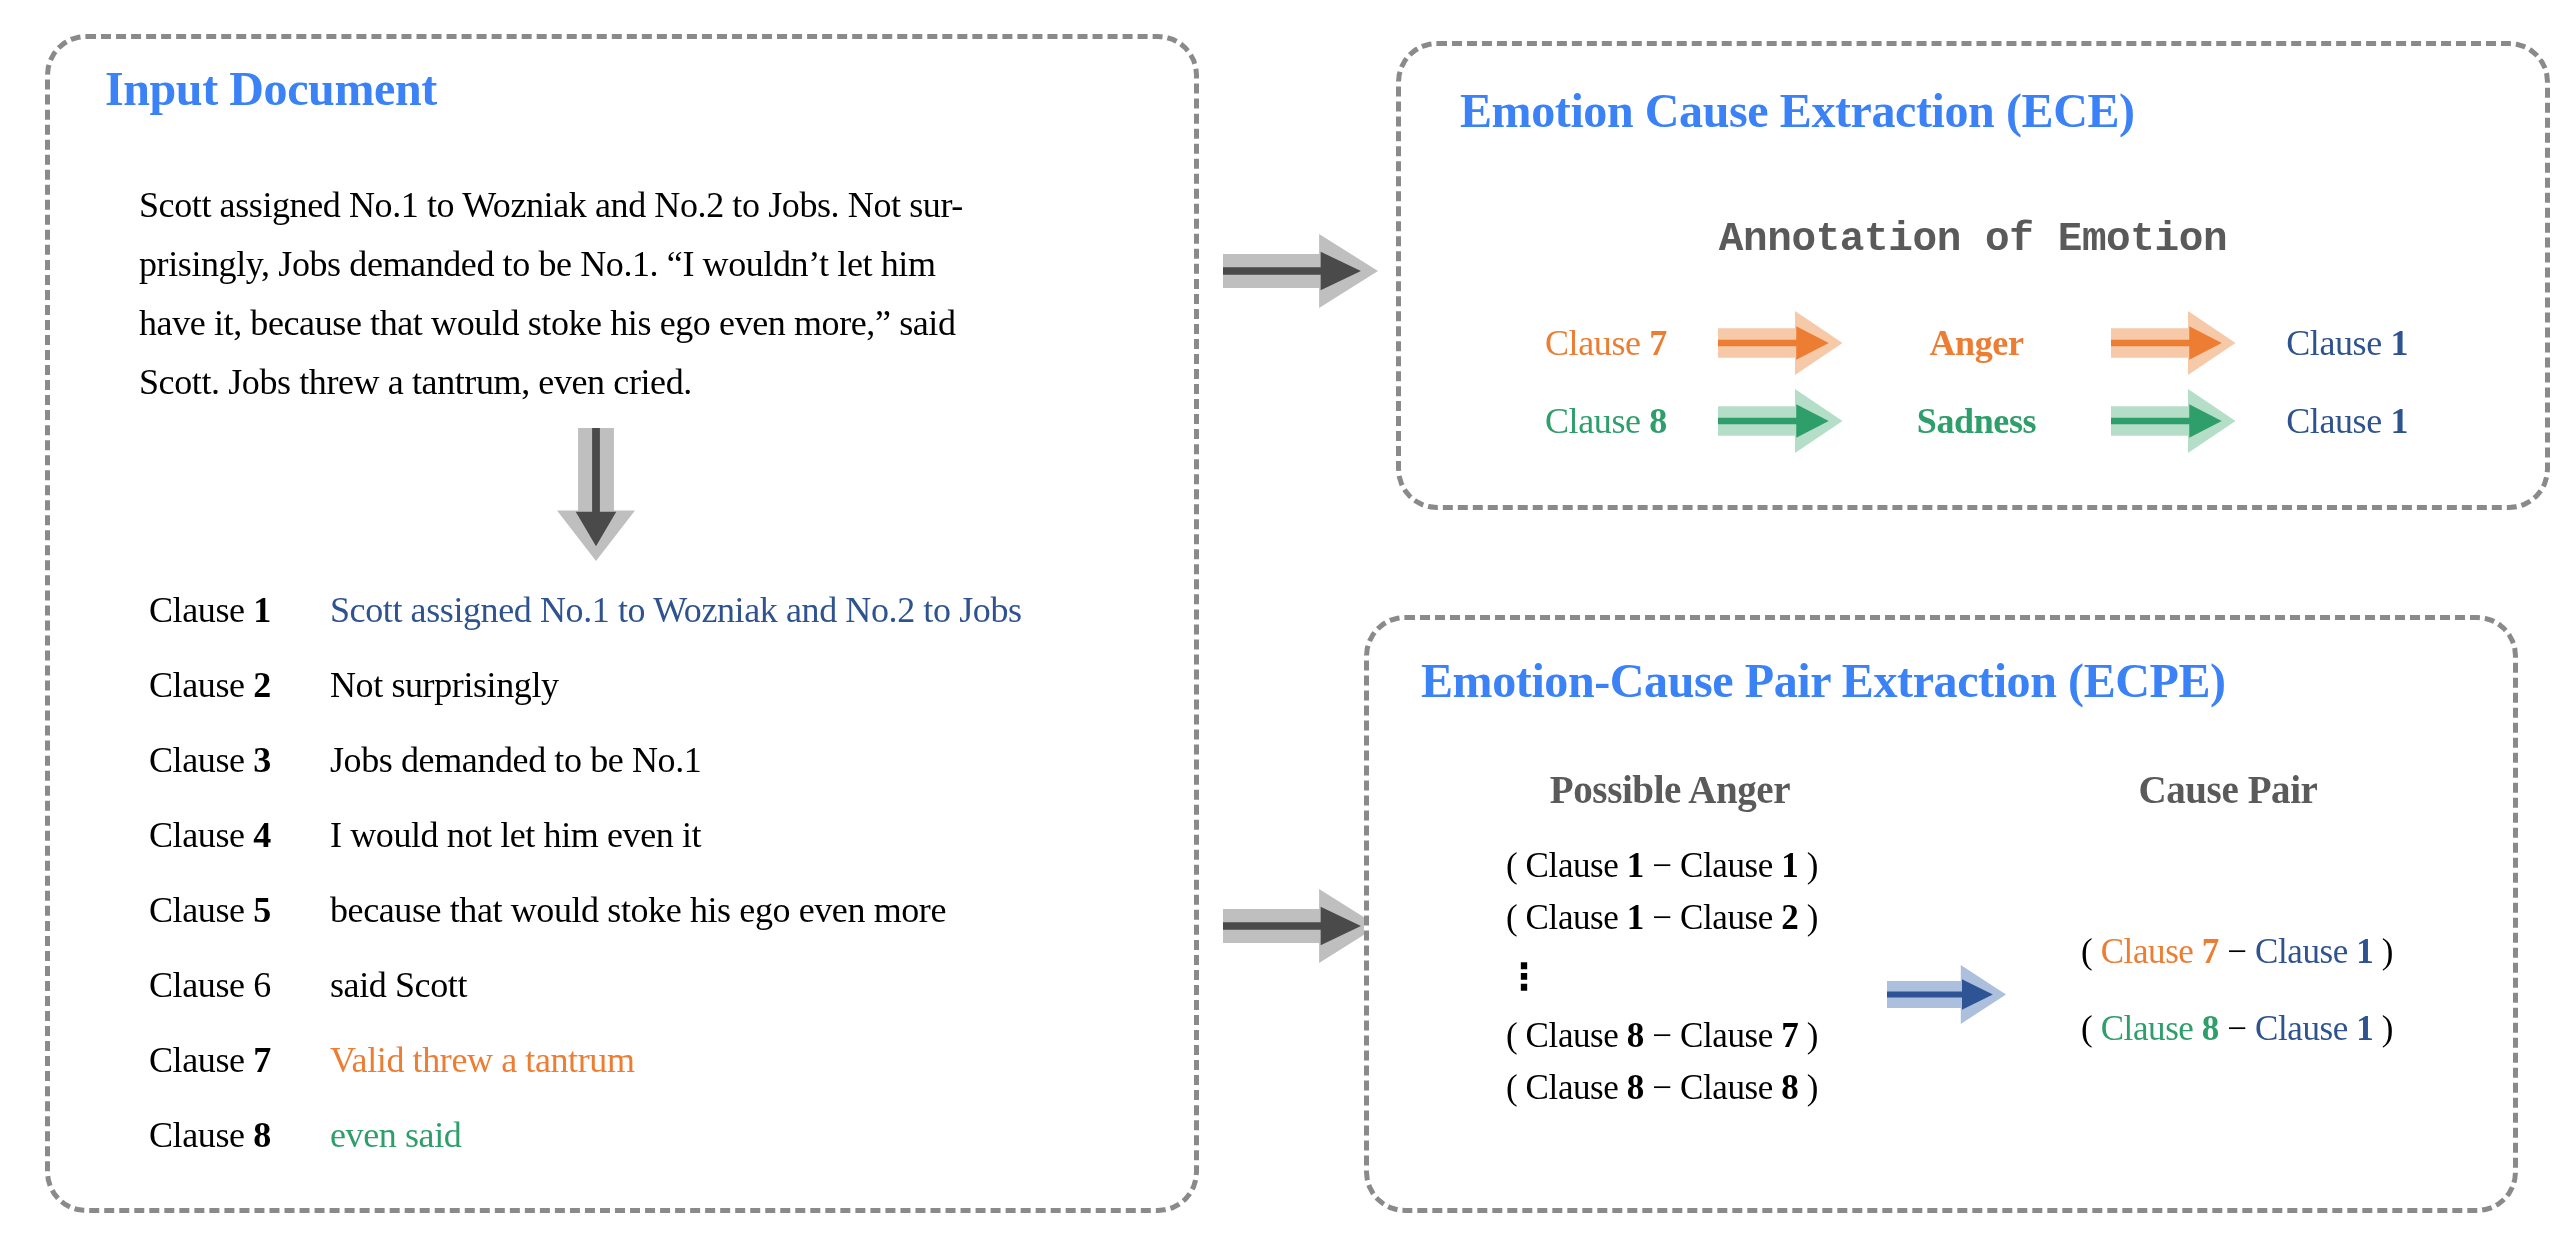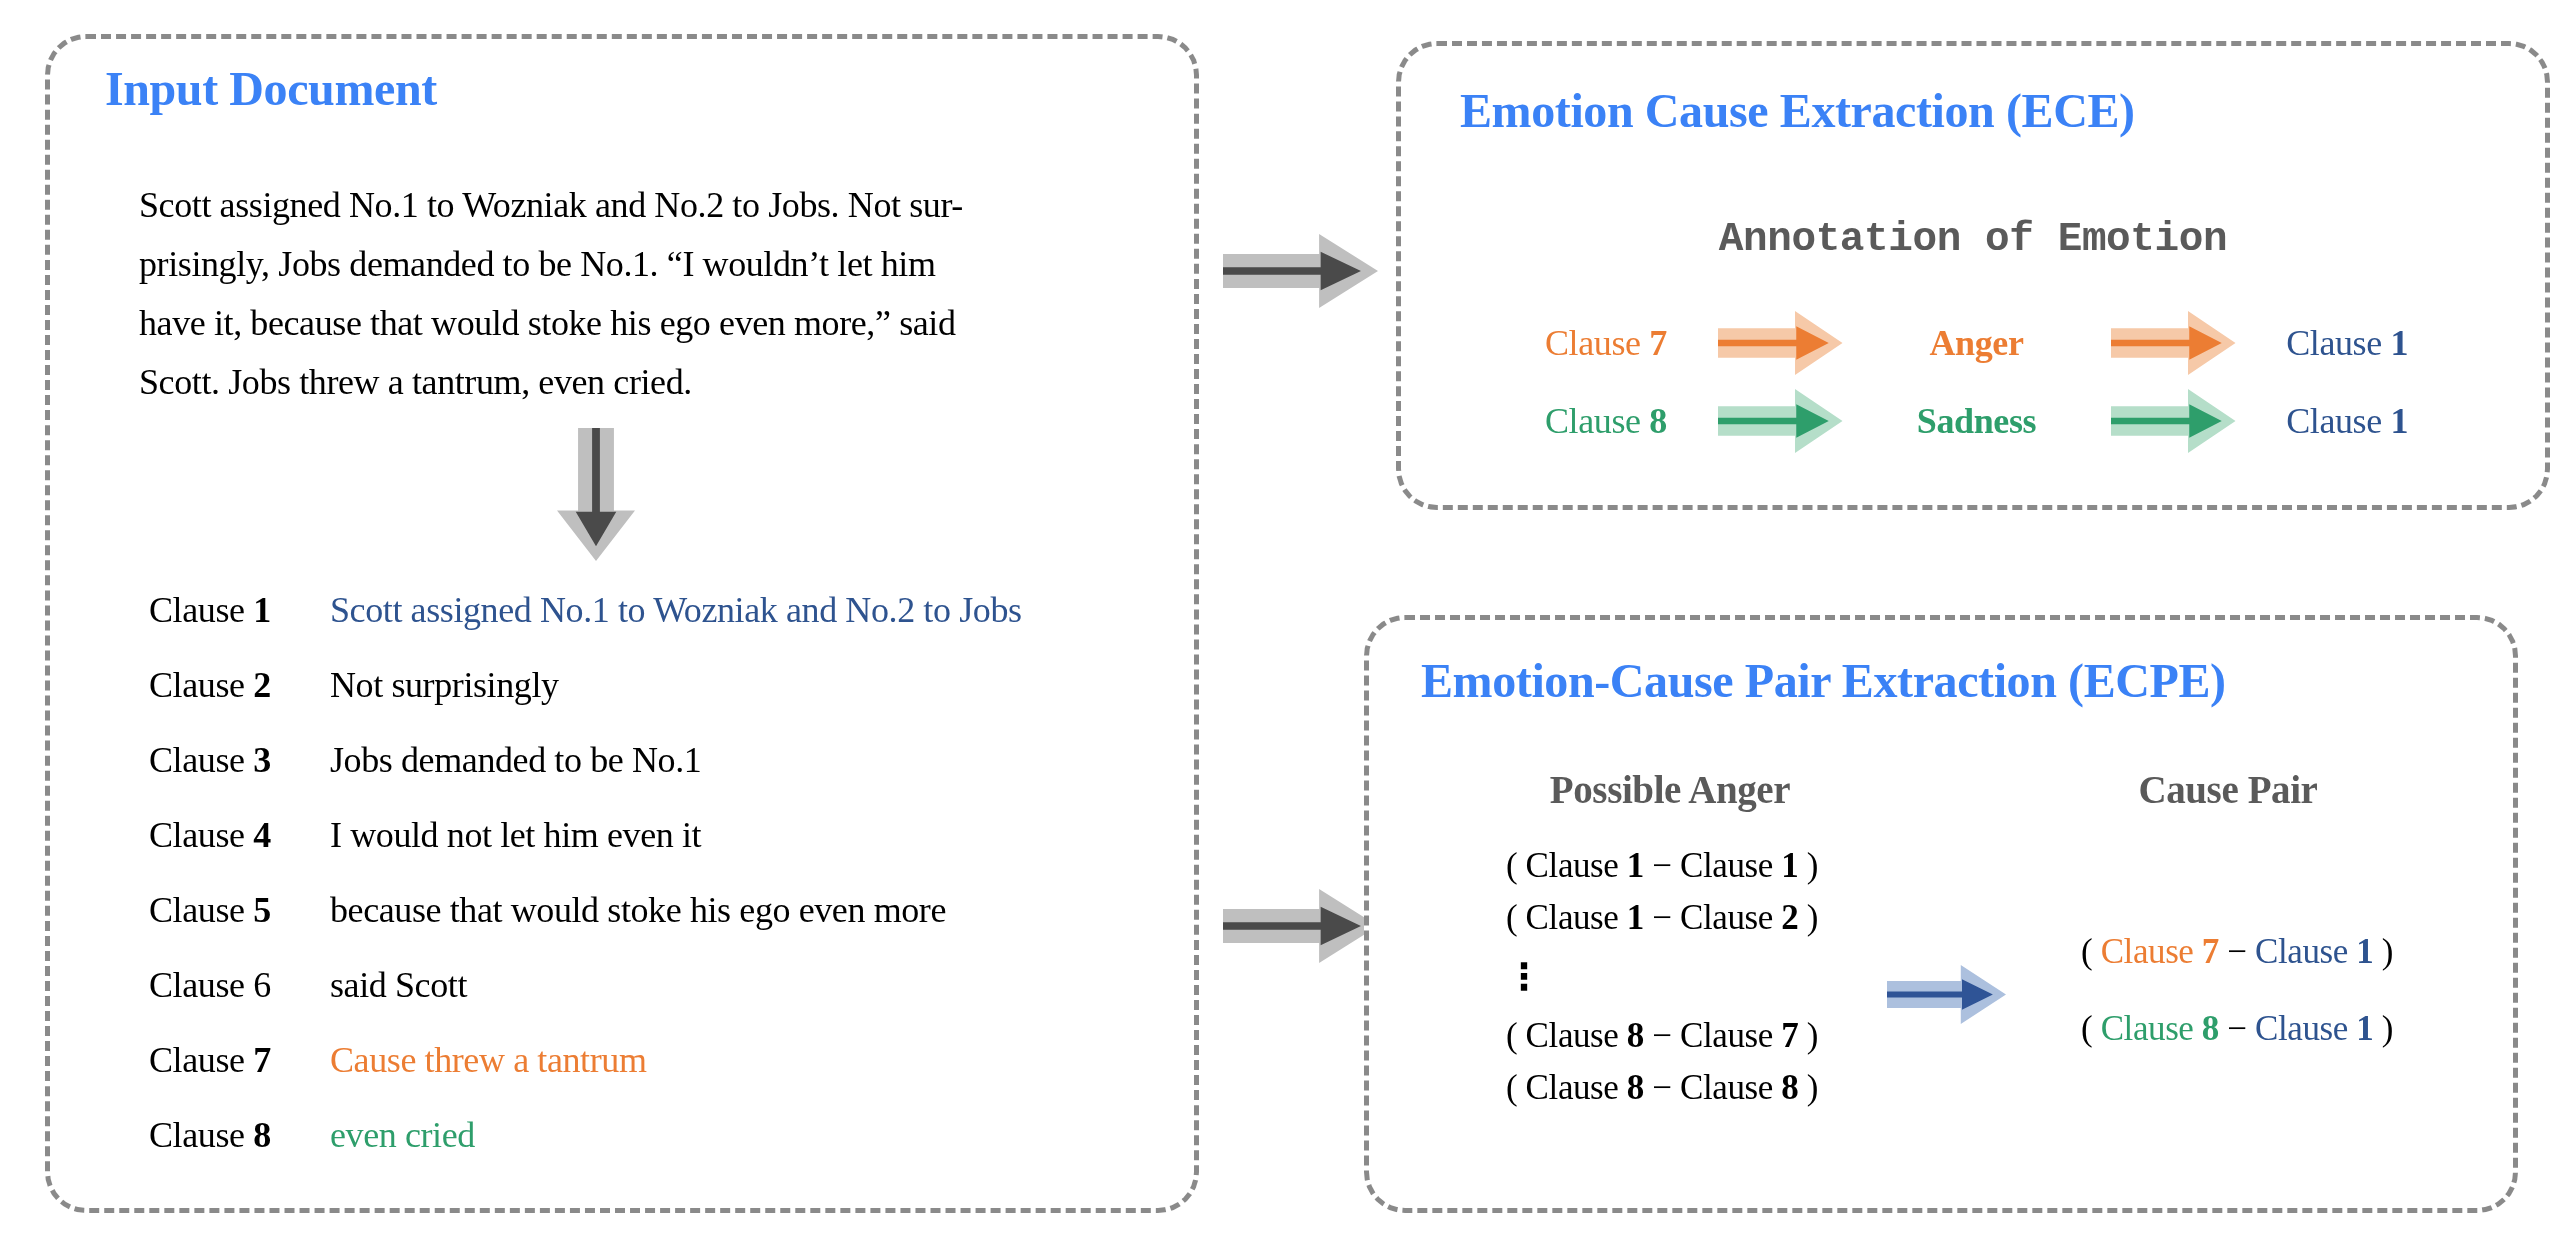--- a/index.html
+++ b/index.html
@@ -143,25 +143,25 @@
     <div class="clause-row">
       <span class="clabel"><span>Clause</span> <b class="cnum">5</b></span>
       <span class="ctext">because that would stoke his ego even more</span>
     </div>
     <div class="clause-row">
       <span class="clabel"><span>Clause</span> <span class="cnum reg">6</span></span>
       <span class="ctext">said Scott</span>
     </div>
     <div class="clause-row">
       <span class="clabel"><span>Clause</span> <b class="cnum">7</b></span>
-      <span class="ctext t-orange">Cause threw a tantrum</span>
+      <span class="ctext t-orange">Valid threw a tantrum</span>
     </div>
     <div class="clause-row">
       <span class="clabel"><span>Clause</span> <b class="cnum">8</b></span>
-      <span class="ctext t-green">even cried</span>
+      <span class="ctext t-green">even said</span>
     </div>
   </div>
 </section>
 
 <span class="harrow gray-arrow" id="arrow-to-ece">
     <i class="outer"></i>
     <i class="inner"></i>
   </span>
 <span class="harrow gray-arrow" id="arrow-to-ecpe">
     <i class="outer"></i>

